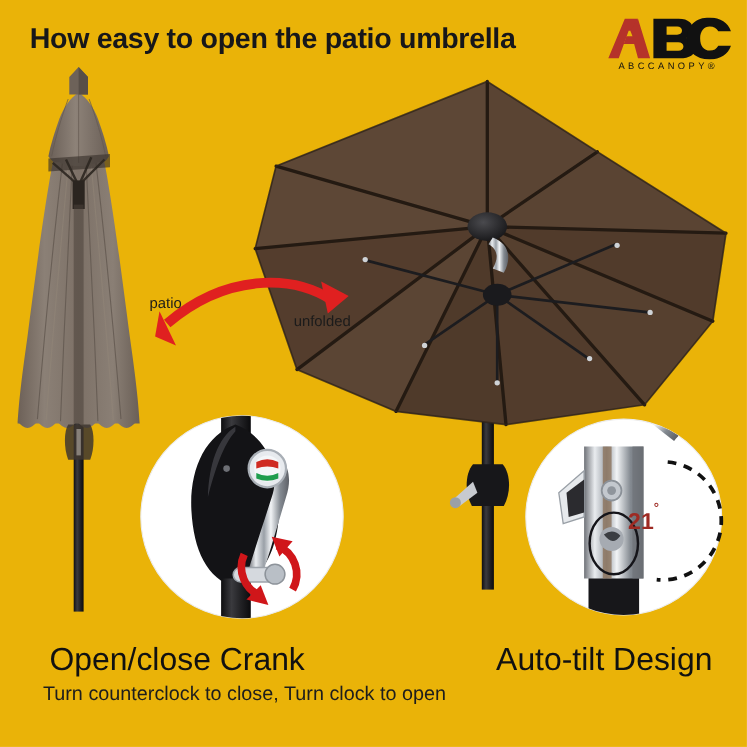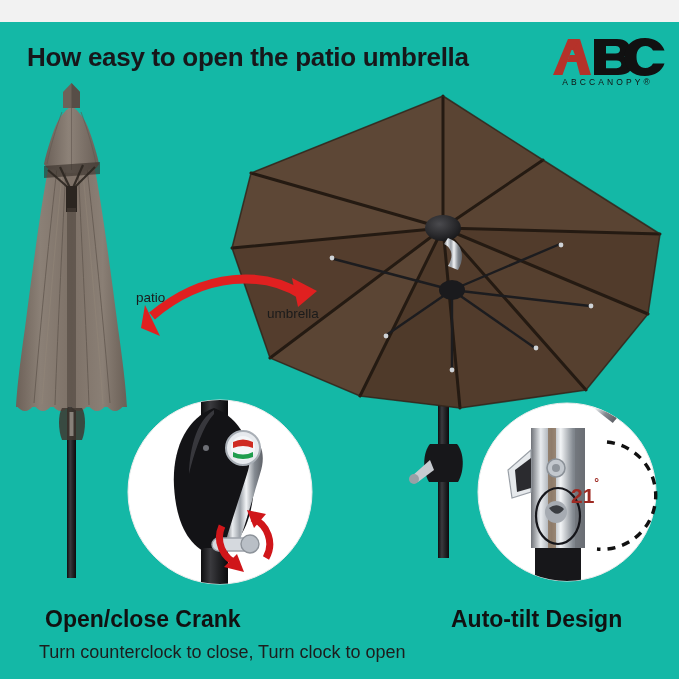--- a/index.html
+++ b/index.html
@@ -4,21 +4,21 @@
 <style>
   html,body{margin:0;padding:0;}
   body{
     width:679px;height:679px;
     background:#f2f2f2;
     font-family:"Liberation Sans", sans-serif;
     overflow:hidden;
     position:relative;
     -webkit-font-smoothing:antialiased;
   }
-  #page{position:absolute;inset:0;background:#14b8a6;margin-top:22px;}
+  #page{position:absolute;inset:0;background:#eab308;}
 
   
   .title{
     position:absolute;left:27px;top:20px;
     font-size:26px;font-weight:bold;color:#17171a;
     letter-spacing:-0.3px;white-space:nowrap;
   }
   .logo{position:absolute;right:14px;top:16px;width:118px;height:54px;}
   .logo-mark{display:block;width:118px;height:38px;}
   .logo-word{
@@ -32,21 +32,21 @@
 
   
   .lbl{
     position:absolute;font-size:13.5px;color:#1b1b1b;white-space:nowrap;
   }
   .lbl-folded{left:136px;top:268px;}
   .lbl-unfolded{left:267px;top:284px;}
 
   
   .feat-title{
-    position:absolute;font-size:23px;font-weight:bold;color:#111;white-space:nowrap;
+    position:absolute;font-size:29px;font-weight:normal;color:#111;white-space:nowrap;
   }
   .feat-sub{
     position:absolute;font-size:18px;color:#1d1d1d;white-space:nowrap;
   }
   .f1t{left:45px;top:584px;}
   .f1s{left:39px;top:620px;}
   .f2t{left:451px;top:584px;}
   .f2s{left:448px;top:620px;}
 
   
@@ -339,21 +339,21 @@
           <circle cx="556" cy="434" r="11" fill="#a6abb2"></circle>
           <path d="M549 430 q8 -6 15 1 q-7 10 -15 -1 Z" fill="#3a3d42"></path>
         </g>
 
         <path d="M607 364 A 52 52 0 0 1 597 471" fill="none" stroke="#111111" stroke-width="3.4" stroke-dasharray="8 7" stroke-linecap="butt"></path>
       </g>
     </svg>
   </div>
 
   <div class="lbl lbl-folded">patio</div>
-  <div class="lbl lbl-unfolded">umbrella</div>
+  <div class="lbl lbl-unfolded">unfolded</div>
 
   <div class="deg"><span>21</span><sup>°</sup></div>
 
   <div class="feat-title f1t">Open/close Crank</div>
   <div class="feat-sub f1s">Turn counterclock to close, Turn clock to open</div>
 
   <div class="feat-title f2t">Auto-tilt Design</div>
 
 </div>
 

